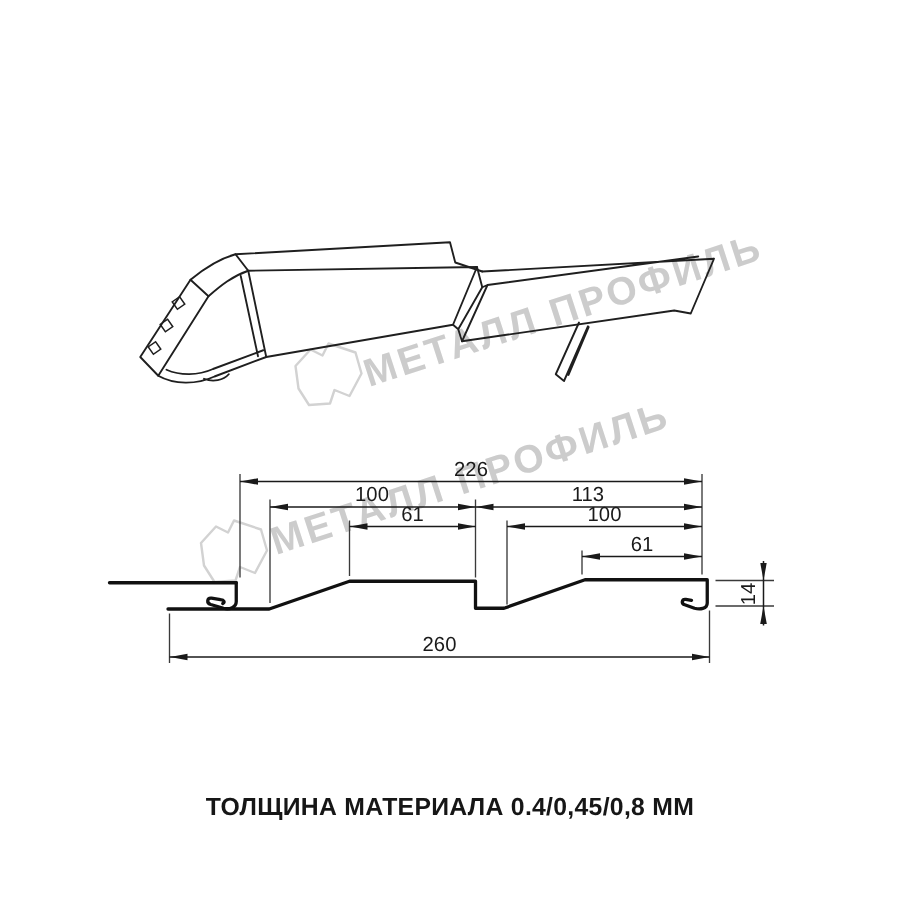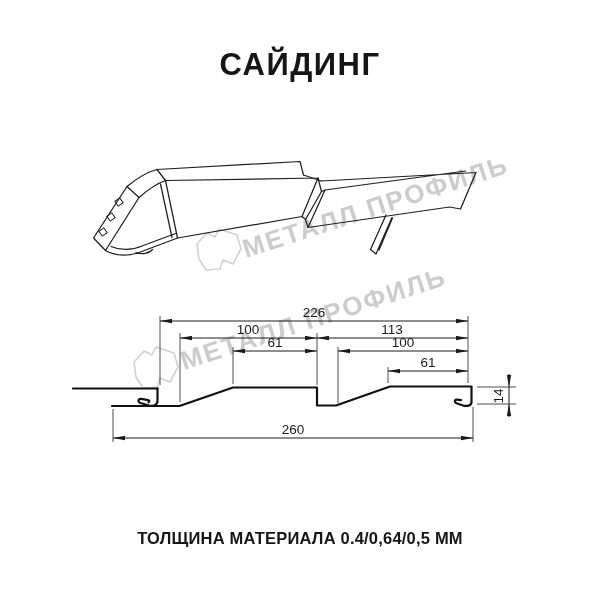--- a/index.html
+++ b/index.html
@@ -20,21 +20,20 @@
   .art-thin{stroke:#1f1f1f;stroke-width:1;fill:none;}
   .prof{stroke:#111111;stroke-width:2.2;fill:none;stroke-linejoin:round;stroke-linecap:round;}
   .ext{stroke:#3a3a3a;stroke-width:0.9;}
   .dim{stroke:#1a1a1a;stroke-width:1;}
   .dimtxt{font-size:13.5px;fill:#1a1a1a;text-anchor:middle;}
 </style>
 </head>
 <body>
 
 <div class="header">
-  <div class="title">САЙДИНГ</div>
 </div>
 
 <svg width="600" height="600" viewBox="0 0 600 600">
   <defs>
     <marker id="arrE" markerUnits="userSpaceOnUse" markerWidth="12" markerHeight="5" viewBox="0 0 12 5" refX="12" refY="2.5" orient="auto">
       <path d="M0,0.3 L12,2.5 L0,4.7 Z" fill="#1a1a1a"></path>
     </marker>
     <marker id="arrS" markerUnits="userSpaceOnUse" markerWidth="12" markerHeight="5" viewBox="0 0 12 5" refX="0" refY="2.5" orient="auto">
       <path d="M12,0.3 L0,2.5 L12,4.7 Z" fill="#1a1a1a"></path>
     </marker>
@@ -135,13 +134,13 @@
 
     <g>
       <line class="dim" x1="509" y1="374" x2="509" y2="387" marker-end="url(#arrE)"></line>
       <line class="dim" x1="509" y1="417" x2="509" y2="404" marker-end="url(#arrE)"></line>
       <line class="dim" x1="509" y1="387" x2="509" y2="404"></line>
       <text class="dimtxt" x="499" y="400" transform="rotate(-90 499 396)">14</text>
     </g>
   </g>
 </svg>
 
-<div class="footer">ТОЛЩИНА МАТЕРИАЛА 0.4/0,64/0,5 ММ</div>
+<div class="footer">ТОЛЩИНА МАТЕРИАЛА 0.4/0,45/0,8 ММ</div>
 
 </body></html>

